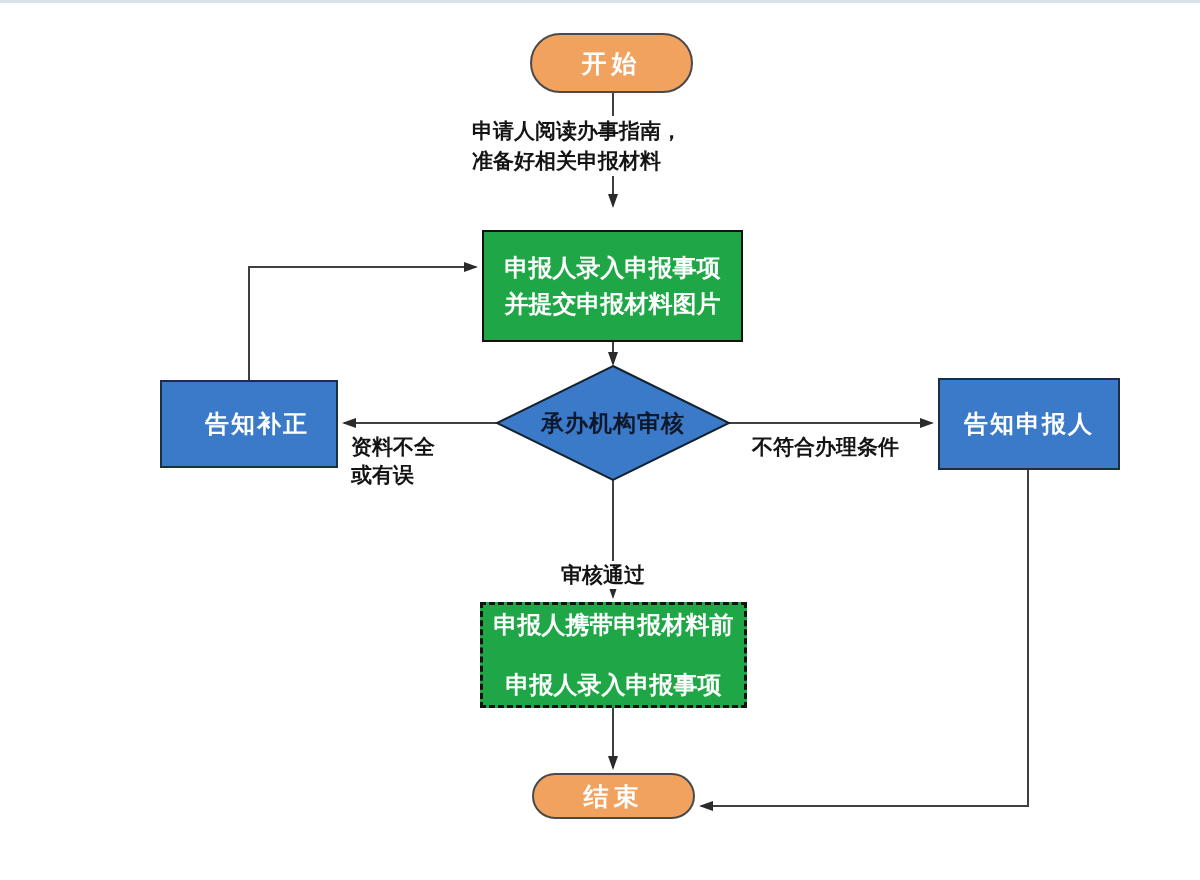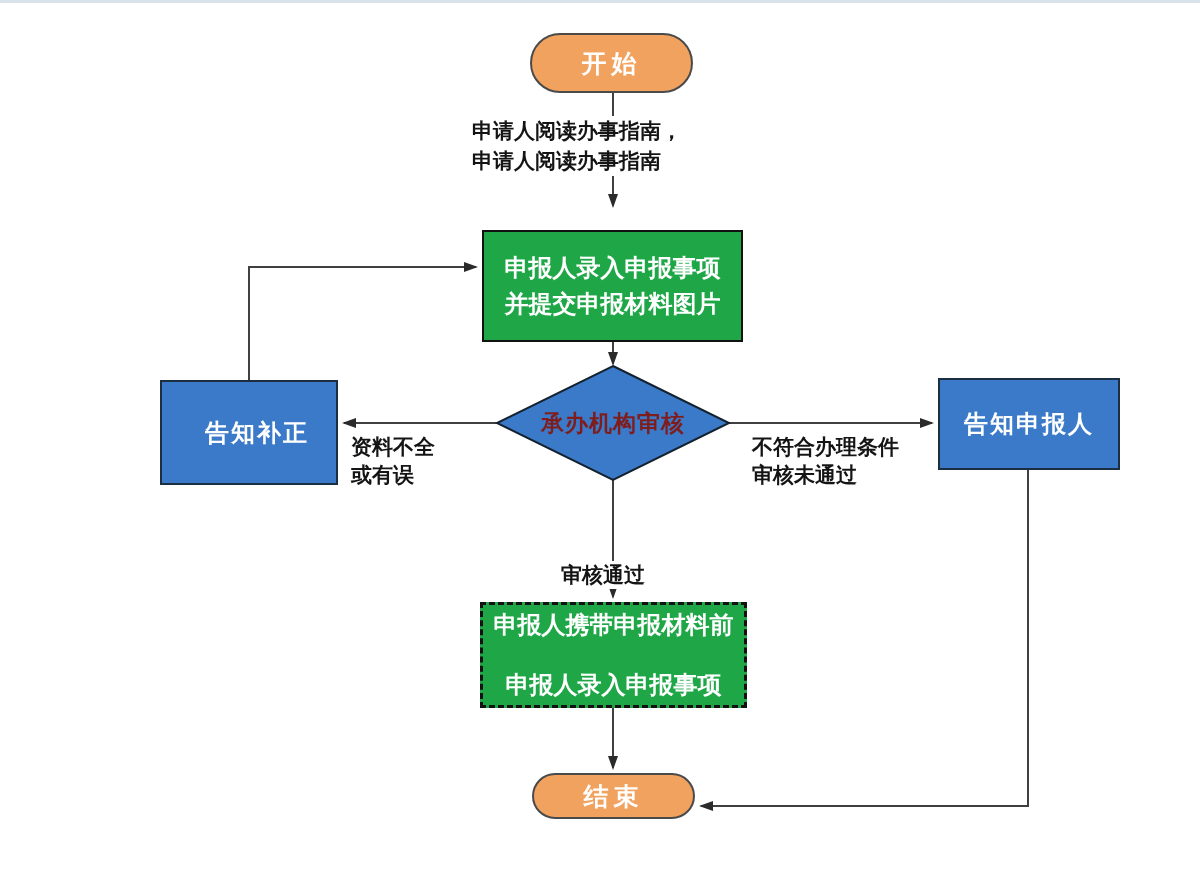--- a/index.html
+++ b/index.html
@@ -11,31 +11,31 @@
   .arrowhead{fill:var(--arrow,#2b2b2b);}
   .diamond-shape{fill:var(--blue,#3a7ac9);stroke:#14212e;stroke-width:2;}
 
   .node{position:absolute;display:flex;flex-direction:column;align-items:center;justify-content:center;
         color:#fff;font-weight:bold;text-align:center;box-sizing:border-box;}
   .pill{background:var(--orange,#f1a25f);border:2px solid #4a4a4a;border-radius:33px;font-size:25px;letter-spacing:5px;}
   .proc{background:var(--green,#1fa747);border:2px solid #121212;font-size:24px;line-height:36px;}
   .proc.dashed{border:3px dashed #121212;gap:24px;}
   .notify{background:var(--blue,#3a7ac9);border:2px solid #1c2f42;font-size:24px;letter-spacing:2px;}
   .diamond-label{position:absolute;display:flex;align-items:center;justify-content:center;
-        color:#7f1d1d;font-weight:bold;font-size:23px;letter-spacing:1px;}
+        color:#0f172a;font-weight:bold;font-size:23px;letter-spacing:1px;}
 
   .edge-label{position:absolute;background:#ffffff;color:#141414;font-weight:bold;
         font-size:21px;line-height:30px;}
   .edge-label.small{line-height:28px;margin-top:37px;}
 
   
   #node-start{left:530px;top:33px;width:163px;height:60px;text-align:center;}
   #node-entry{left:482px;top:210px;width:261px;height:112px;margin-top:20px;}
   #diamond-label{left:497px;top:366px;width:232px;height:114px;}
-  #node-notify-correction{left:160px;top:380px;width:178px;height:105px;padding-left:16px;}
+  #node-notify-correction{left:160px;top:380px;width:178px;height:88px;padding-left:16px;}
   #node-notify-declarant{left:938px;top:378px;width:182px;height:92px;}
   #node-onsite{left:480px;top:602px;width:267px;height:106px;}
   #node-end{left:532px;top:773px;width:163px;height:46px;}
 
   #label-prepare{left:472px;top:116px;width:280px;}
   #label-incomplete{left:351px;top:396px;width:124px;}
   #label-rejected{left:752px;top:396px;width:164px;}
   #label-approved{left:561px;top:524px;width:104px;}
 </style>
 </head>
@@ -89,30 +89,29 @@
     <div>申报人携带申报材料前</div>
     <div>申报人录入申报事项</div>
   </div>
 
   <div class="node pill" id="node-end">
     <span>结束</span>
   </div>
 
   <div class="edge-label" id="label-prepare">
     <div>申请人阅读办事指南，</div>
-    <div>申请人阅读办事指南</div>
+    <div>准备好相关申报材料</div>
   </div>
 
   <div class="edge-label small" id="label-incomplete">
     <div>资料不全</div>
     <div>或有误</div>
   </div>
 
   <div class="edge-label small" id="label-rejected">
     <div>不符合办理条件</div>
-    <div>审核未通过</div>
   </div>
 
   <div class="edge-label small" id="label-approved">
     <div>审核通过</div>
   </div>
 
 </div>
 
 </body></html>

